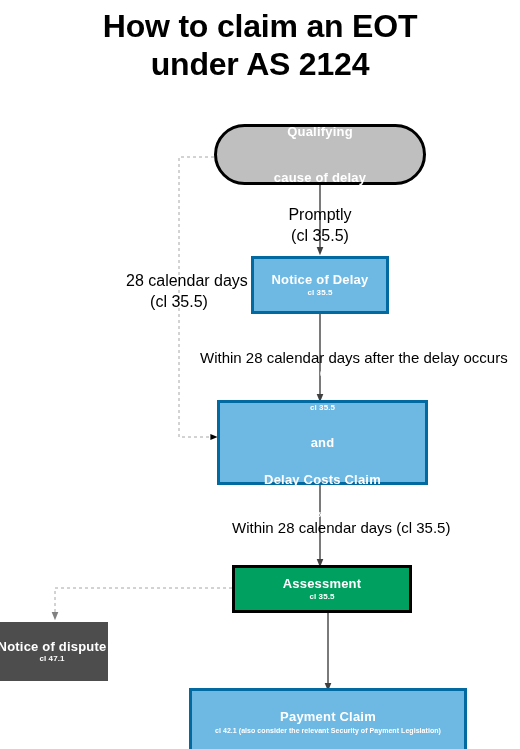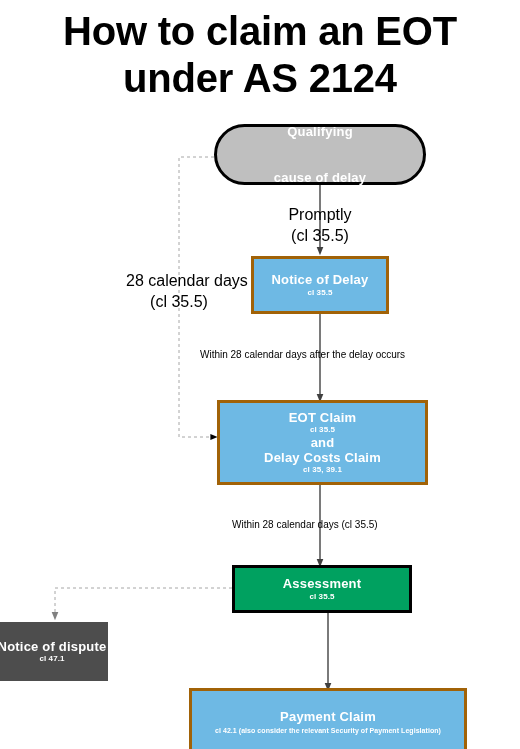--- a/index.html
+++ b/index.html
@@ -16,21 +16,21 @@
     font-family: "Liberation Sans", sans-serif;
   }
 
   
   #title {
     position: absolute;
     left: 0;
     top: 8px;
     width: 520px;
     text-align: center;
-    font-size: 40px;
+    font-size: 32px;
     font-weight: bold;
     line-height: 1.18;
     color: #000000;
     letter-spacing: -0.2px;
   }
   #title .tline { display: block; }
 
   
   #connectors {
     position: absolute;
@@ -71,42 +71,42 @@
   }
 
   
   .skin-stadium {
     background: #bfbfbf;
     border: 3px solid #000000;
     border-radius: 34px;
   }
   .skin-blue {
     background: #6eb9e4;
-    border: 3px solid #a16207;
+    border: 3px solid #0369a1;
   }
   .skin-green {
     background: #00a160;
     border: 3px solid #000000;
     text-align: right;
   }
   .skin-dark {
     background: #4d4d4d;
     border: none;
   }
 
   
   .edge-label {
     position: absolute;
     color: #000000;
     font-size: 16px;
     line-height: 1.3;
     text-align: center;
     white-space: nowrap;
   }
-  .edge-label.small { font-size: 10px; }
+  .edge-label.small { font-size: 15px; }
 </style>
 </head>
 <body>
 
 <div id="page">
 
   <div id="title">
     <span class="tline">How to claim an EOT</span>
     <span class="tline">under AS 2124</span>
   </div>
@@ -140,21 +140,21 @@
   <div class="node skin-stadium" style="left:214px; top:124px; width:212px; height:61px;gap:30px;">
     <div class="t-main">Qualifying</div>
     <div class="t-main">cause of delay</div>
   </div>
 
   <div class="node skin-blue" style="left:251px; top:256px; width:138px; height:58px;">
     <div class="t-main">Notice of Delay</div>
     <div class="t-sub">cl 35.5</div>
   </div>
 
-  <div class="node skin-blue" style="left:217px; top:400px; width:211px; height:85px;">
+  <div class="node skin-blue" style="left:217px; top:400px; width:211px; height:85px;gap:22px;">
     <div class="t-main">EOT Claim</div>
     <div class="t-sub">cl 35.5</div>
     <div class="t-main">and</div>
     <div class="t-main">Delay Costs Claim</div>
     <div class="t-sub">cl 35, 39.1</div>
   </div>
 
   <div class="node skin-green" style="left:232px; top:565px; width:180px; height:48px;">
     <div class="t-main">Assessment</div>
     <div class="t-sub">cl 35.5</div>

